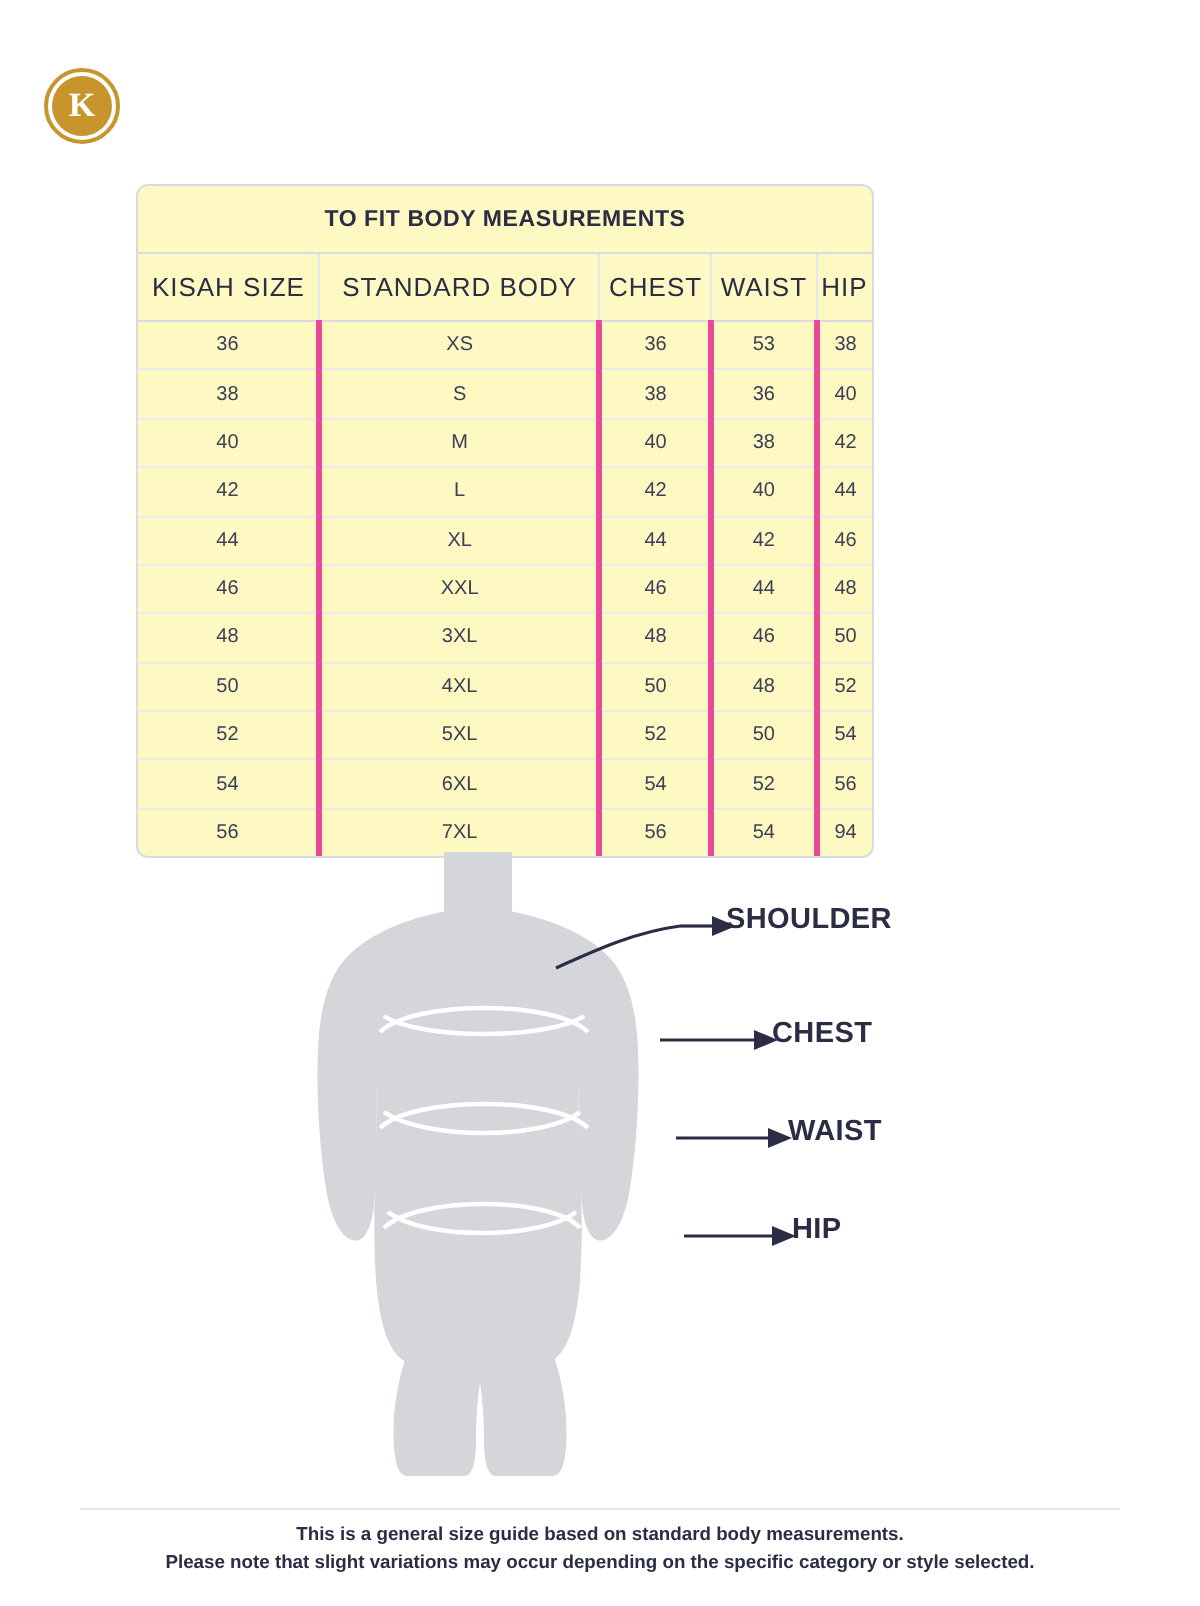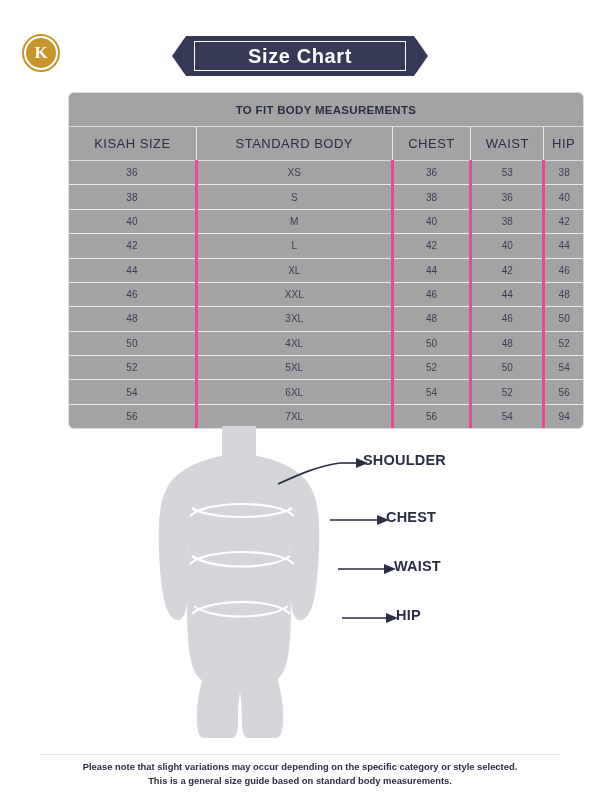--- a/index.html
+++ b/index.html
@@ -90,25 +90,25 @@
     font-size: 20px;
     font-weight: bold;
     letter-spacing: 0.6px;
   }
 
   
   .table-wrap {
     position: absolute;
     left: 68px;
     top: 92px;
-    width: 516px;
+    width: 369px;
     border: 1px solid #d8dbe3;
     border-radius: 6px;
     overflow: hidden;
-    background: #a3a3a3;
+    background: #fef9c3;
   }
   table.size-table {
     width: 100%;
     border-collapse: collapse;
     font-size: 10.5px;
     color: #2e3148;
   }
   table.size-table .caption-row th {
     font-size: 11.5px;
     font-weight: bold;
@@ -198,25 +198,20 @@
   }
 </style>
 </head>
 <body>
 
 <div class="page">
 
   <div class="header">
     <div class="logo">
       <div class="logo-inner">K</div>
-    </div>
-    <div class="title-banner">
-      <div class="title-inner">
-        <span class="title-text">Size Chart</span>
-      </div>
     </div>
   </div>
 
   <div class="table-wrap">
     <table class="size-table">
       <thead>
         <tr class="caption-row">
           <th colspan="5">TO FIT BODY MEASUREMENTS</th>
         </tr>
       </thead>
@@ -377,17 +372,17 @@
     </svg>
 
     <span class="callout c-shoulder">SHOULDER</span>
     <span class="callout c-chest">CHEST</span>
     <span class="callout c-waist">WAIST</span>
     <span class="callout c-hip">HIP</span>
   </div>
 
   <div class="footer-divider"></div>
   <div class="footer">
+    <div>This is a general size guide based on standard body measurements.</div>
     <div>Please note that slight variations may occur depending on the specific category or style selected.</div>
-    <div>This is a general size guide based on standard body measurements.</div>
   </div>
 
 </div>
 
 </body></html>

